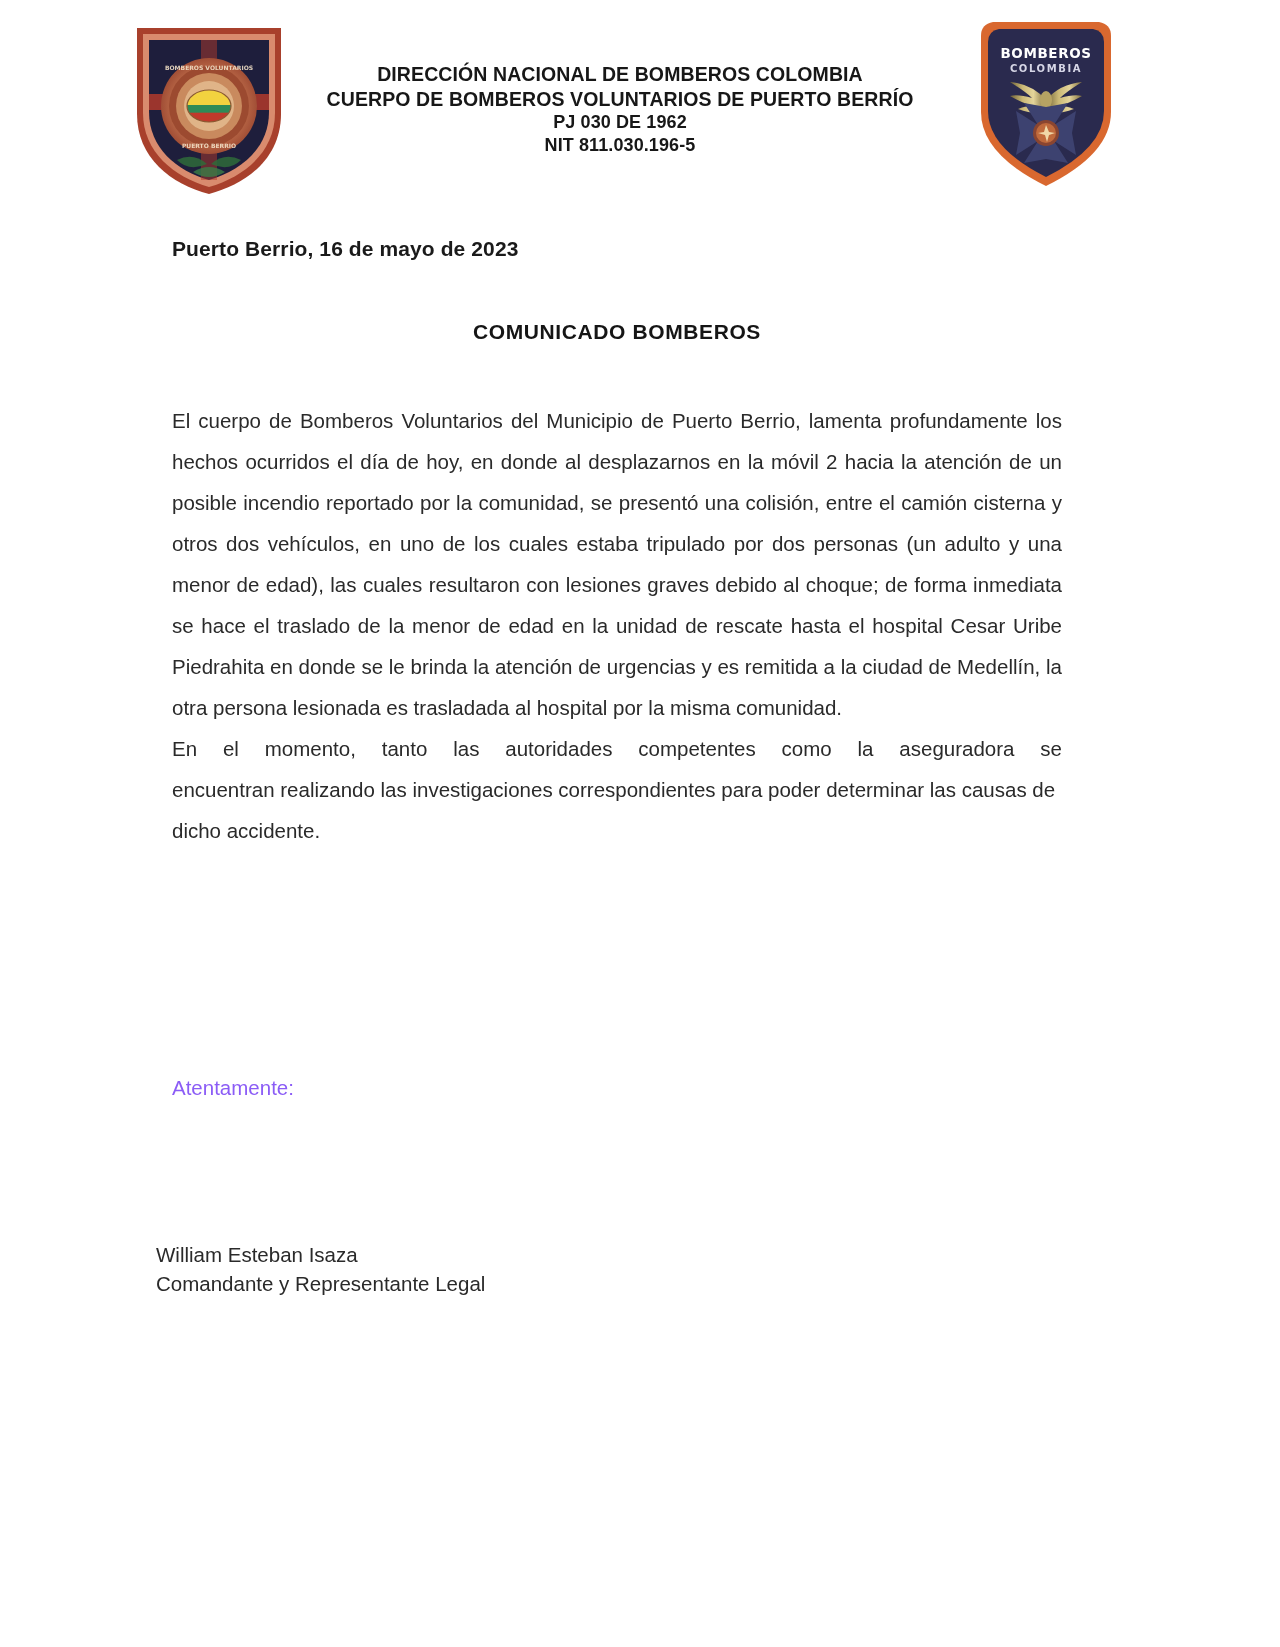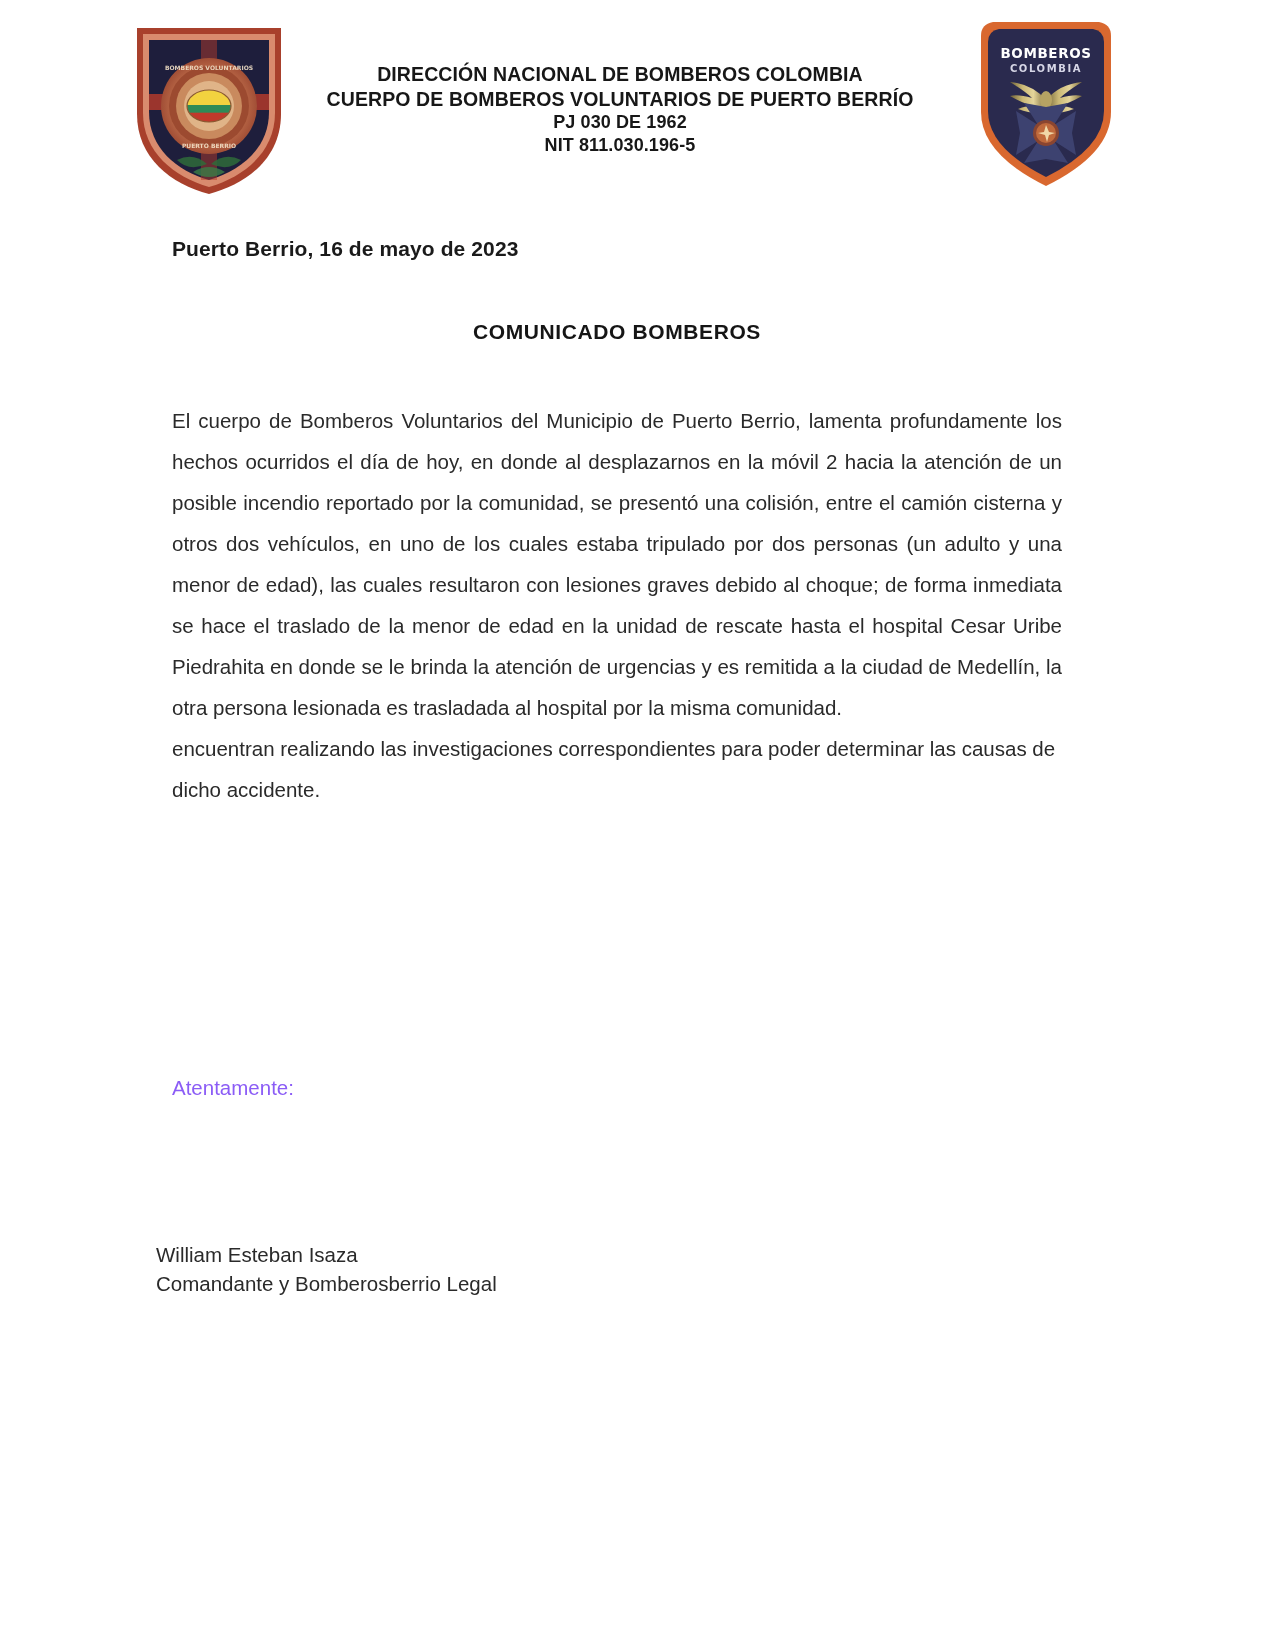--- a/index.html
+++ b/index.html
@@ -251,25 +251,26 @@
     </div>
   </div>
 
   <div class="date-line">Puerto Berrio, 16 de mayo de 2023</div>
 
   <div class="doc-title">COMUNICADO BOMBEROS</div>
 
   <div class="body-block">
     <p class="para p1">El cuerpo de Bomberos Voluntarios del Municipio de Puerto Berrio, lamenta profundamente los hechos ocurridos el día de hoy, en donde al desplazarnos en la móvil 2 hacia la atención de un posible incendio reportado por la comunidad, se presentó una colisión, entre el camión cisterna y otros dos vehículos, en uno de los cuales estaba tripulado por dos personas (un adulto y una menor de edad), las cuales resultaron con lesiones graves debido al choque; de forma inmediata se hace el traslado de la menor de edad en la unidad de rescate hasta el hospital Cesar Uribe Piedrahita en donde se le brinda la atención de urgencias y es remitida a la ciudad de Medellín, la otra persona lesionada es trasladada al hospital por la misma comunidad.</p>
     <p class="para p2">
+      <span class="just">En el momento, tanto las autoridades competentes como la aseguradora se</span>
       <span>encuentran realizando las investigaciones correspondientes para poder determinar las causas de dicho accidente.</span>
     </p>
   </div>
 
   <div class="closing">Atentamente:</div>
 
   <div class="signature">
     <div>William Esteban Isaza</div>
-    <div>Comandante y Bomberosberrio Legal</div>
+    <div>Comandante y Representante Legal</div>
   </div>
 
 
 </div>
 
 </body></html>

